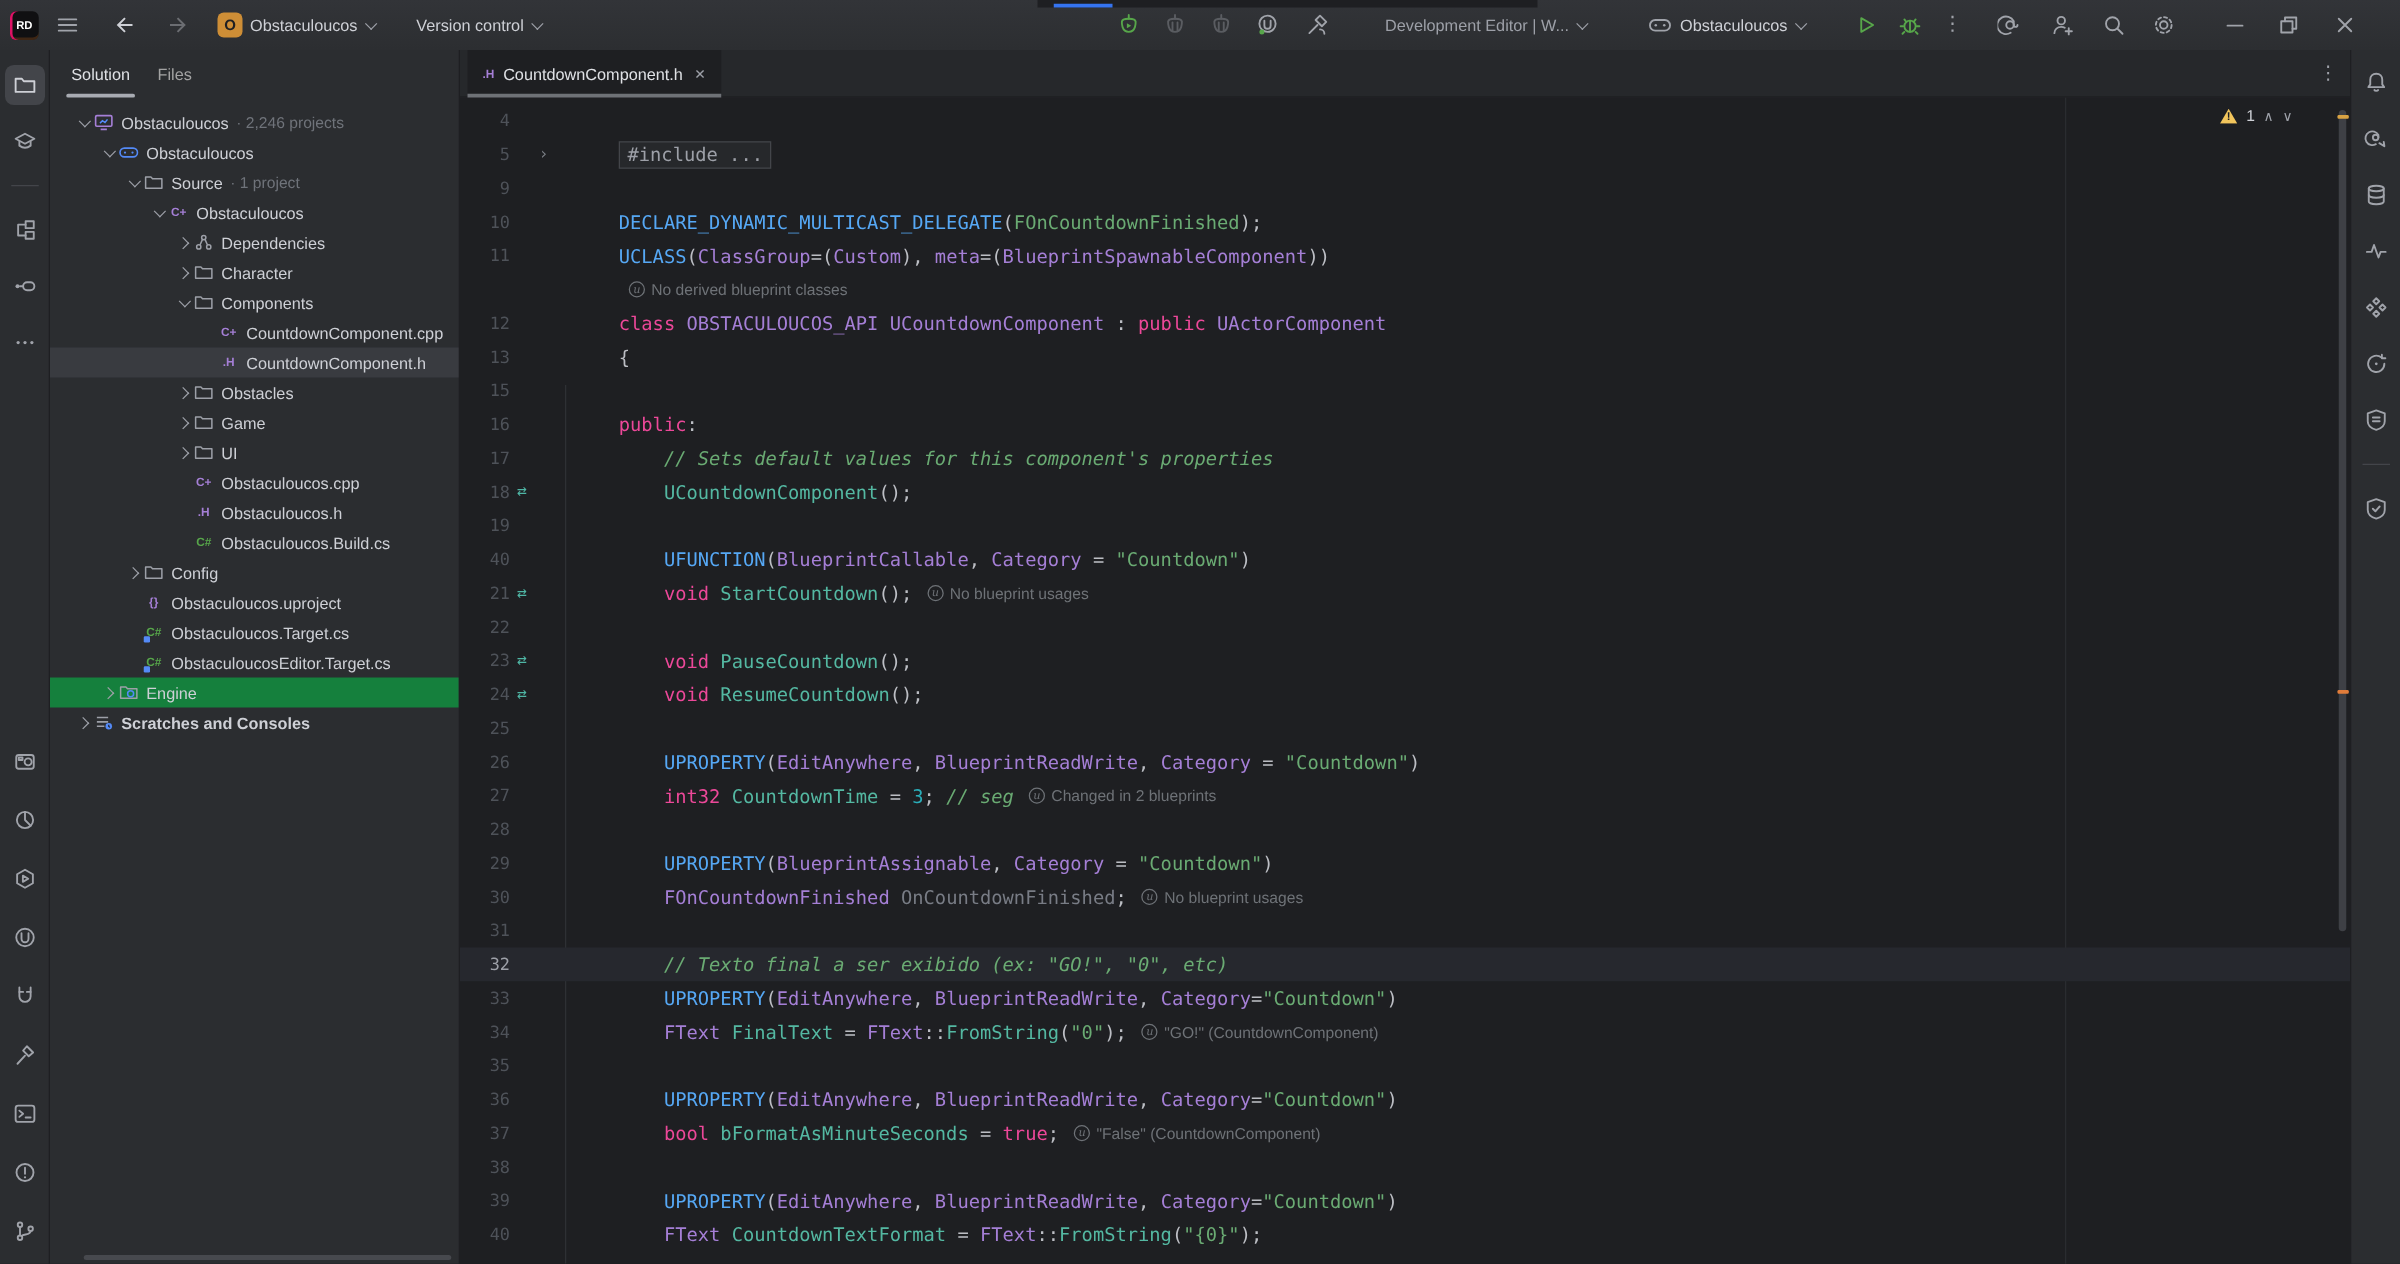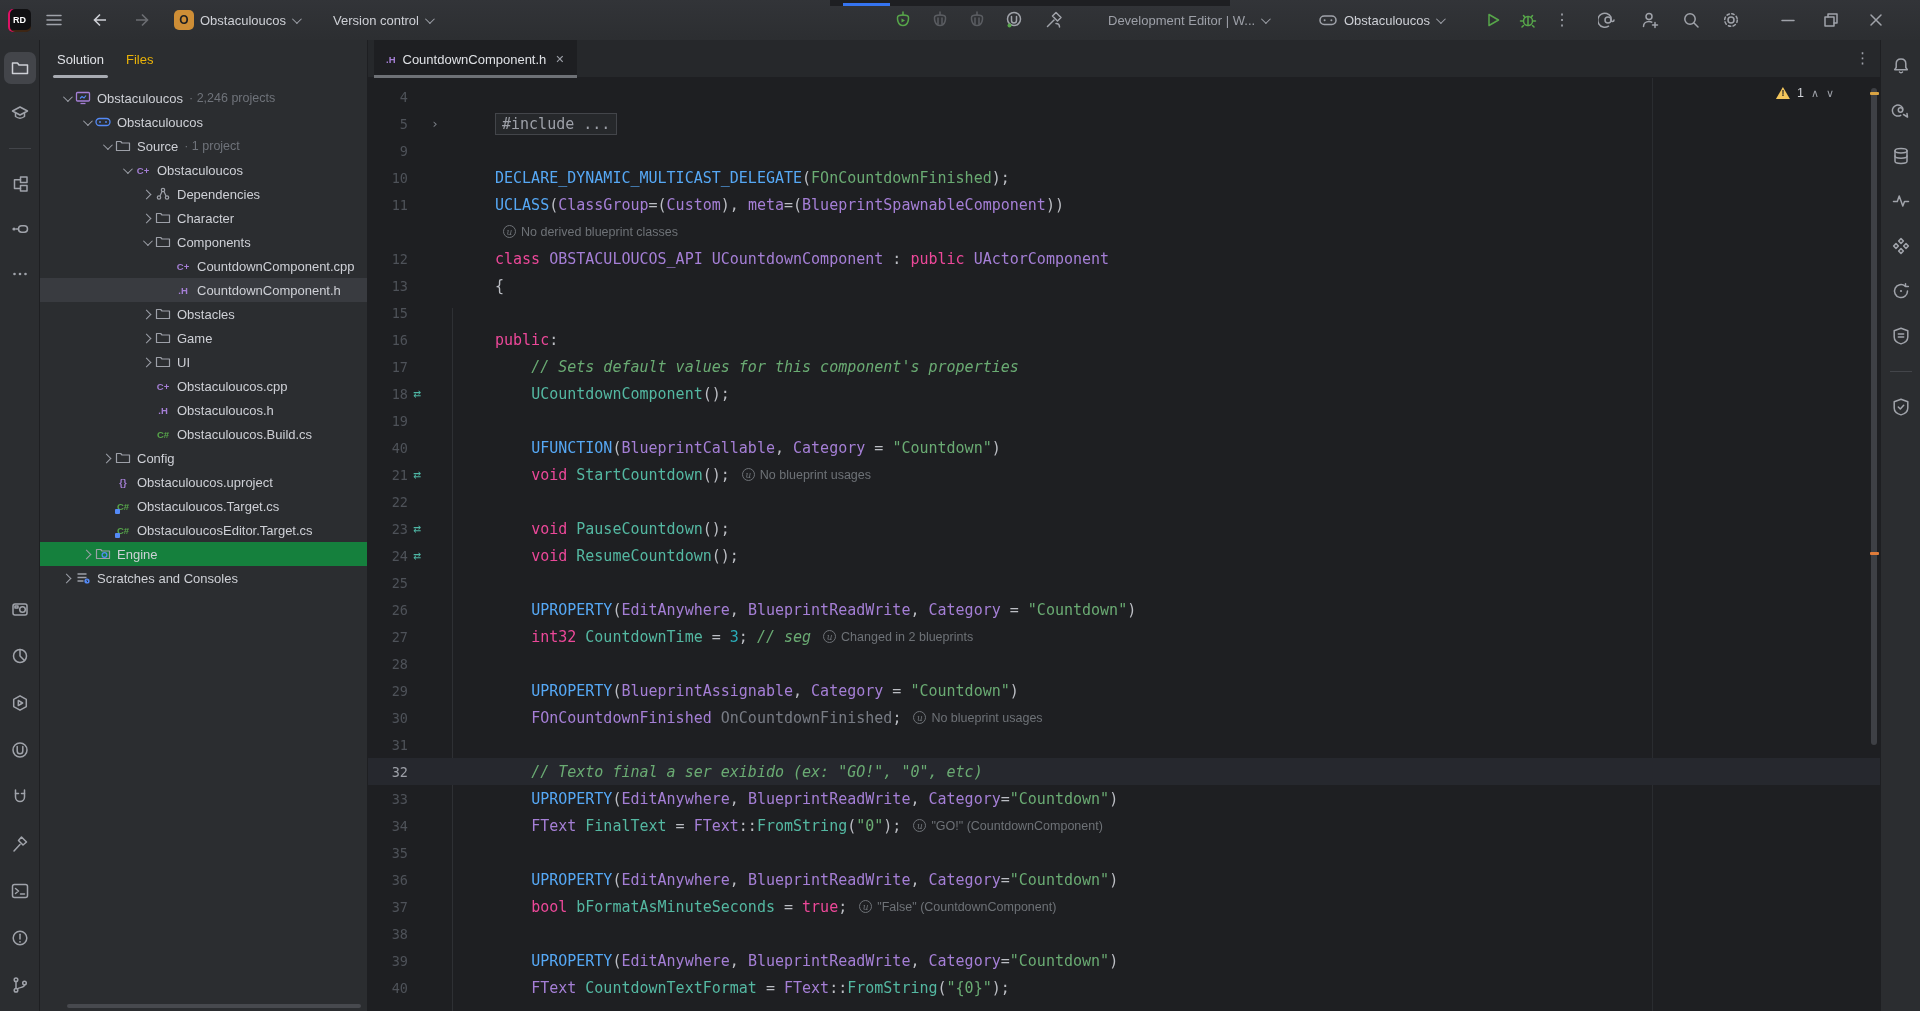--- a/index.html
+++ b/index.html
@@ -34,21 +34,21 @@
   .abtn { width:32px; height:32px; border-radius:7px; display:flex; align-items:center; justify-content:center; }
   .abtn.active { background:#43454A; }
   .abtn svg { width:20px; height:20px; }
   .abar .divider { width:22px; height:1px; background:#43454A; margin:6px 0; }
   .txticon { color:#A0A3AA; font-size:16px; line-height:1; }
 
   
   .panel { position:absolute; left:40px; top:40px; width:328px; bottom:0; background:#2B2D30;
            border-right:1px solid #1E1F22; }
   .panel-tabs { height:38px; display:flex; align-items:center; padding-left:17px; gap:22px;text-align:center; }
-  .ptab { font-size:13px; color:#eab308; position:relative; height:38px; display:flex; align-items:center; }
+  .ptab { font-size:13px; color:#a3a3a3; position:relative; height:38px; display:flex; align-items:center; }
   .ptab.active { color:#DFE1E5; }
   .ptab.active::after { content:""; position:absolute; left:-4px; right:-4px; bottom:0; height:3px;
                         border-radius:2px; background:#A8ABB2; }
   .tree { position:absolute; top:38px; left:0; right:0; bottom:8px; padding-top:8px; overflow:hidden; }
   .trow { height:24px; display:flex; align-items:center; font-size:13px; color:#CED0D6; white-space:nowrap; }
   .trow.selected { background:#393B40; }
   .trow.green { background:#15803d; }
   .trow .slot { width:16px; flex:0 0 16px; display:flex; align-items:center; justify-content:center; }
   .trow .ticon { width:18px; flex:0 0 18px; display:flex; align-items:center; justify-content:center; margin-right:5px; }
   .trow .ticon svg { width:16px; height:16px; }
@@ -581,21 +581,21 @@
             <span class="chev right"></span>
           </span>
           <span class="ticon">
             <svg viewBox="0 0 16 16">
               <path d="M1.5 3.5h4.2L7 5h7.5v7.5h-13z" fill="none" stroke="#9DA0A8" stroke-width="1.2" stroke-linejoin="round"></path>
               <circle cx="9.5" cy="9" r="2.4" fill="none" stroke="#548AF7" stroke-width="1.2"></circle>
             </svg>
           </span>
           <span>Engine</span>
         </div>
-        <div class="trow" style="padding-left: 18px;">
+        <div class="trow" style="padding-left: 18px; font-weight: bold;">
           <span class="slot">
             <span class="chev right"></span>
           </span>
           <span class="ticon">
             <svg viewBox="0 0 16 16">
               <path d="M2.5 4h9M2.5 7.5h9M2.5 11h6" stroke="#9DA0A8" stroke-width="1.3"></path>
               <circle cx="12" cy="11" r="2.6" fill="#548AF7"></circle>
               <path d="M12 9.8v1.4l1 .7" stroke="#1E1F22" stroke-width=".9" fill="none"></path>
             </svg>
           </span>

